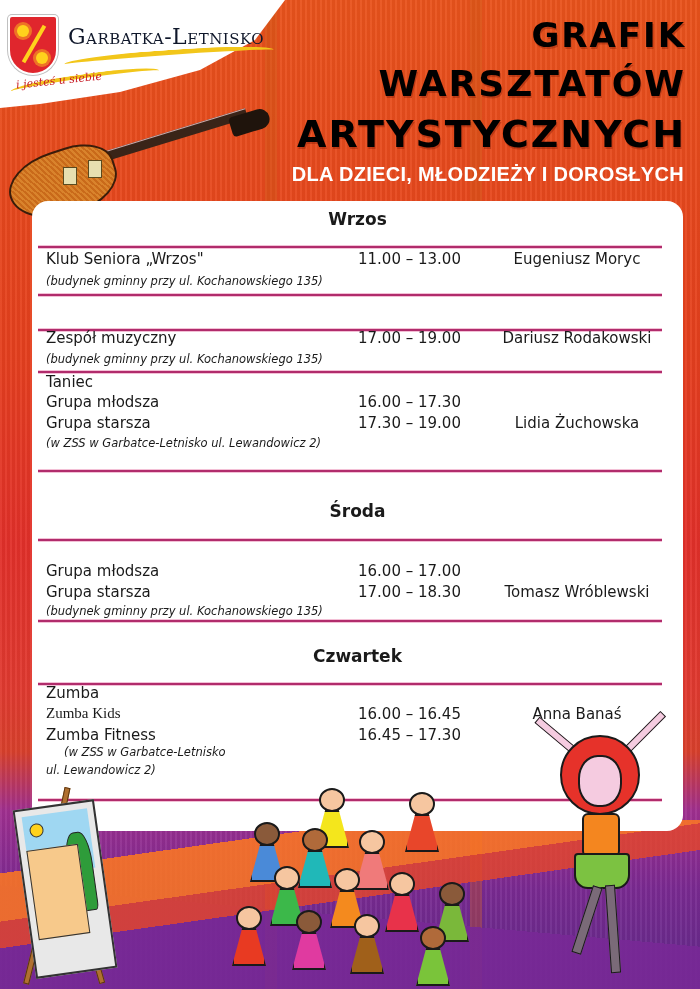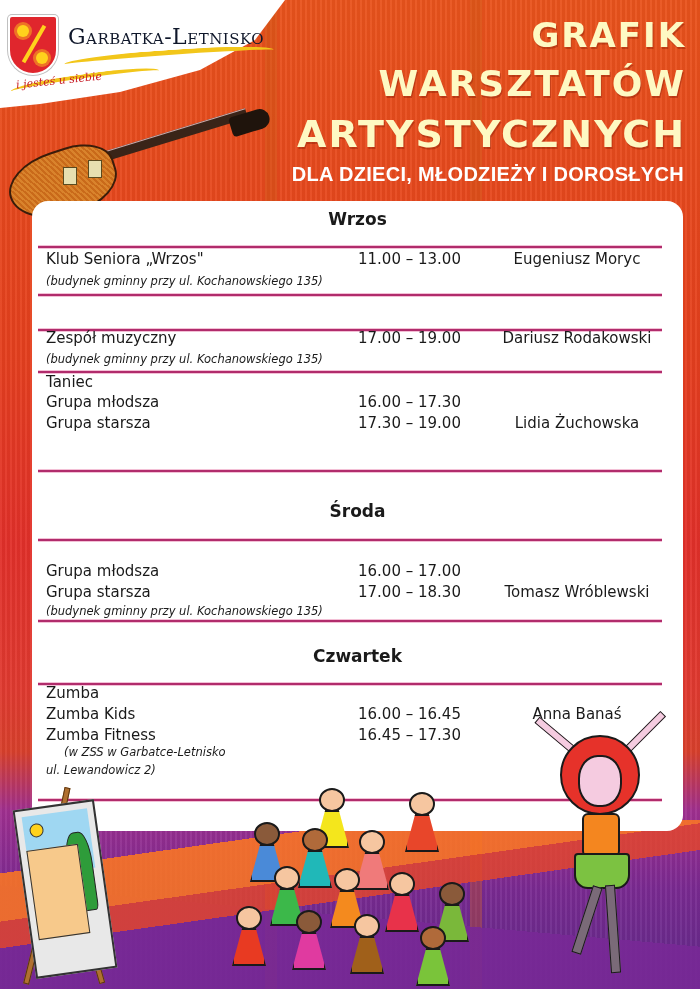--- a/index.html
+++ b/index.html
@@ -62,21 +62,21 @@
     .logo-swoosh2 {
       position: absolute; left: 2px; top: 62px; width: 150px; height: 14px;
       border-top: 4px solid #f2c61a; border-radius: 50%;
       transform: rotate(-8deg);
     }
     .logo-tagline {
       position: absolute; left: 8px; top: 62px;
       font-family: "DejaVu Serif", serif; font-style: italic; font-size: 11px; color: #c8202a;
       transform: rotate(-6deg);
     }
-    .title-block { position: absolute; right: 14px; top: 18px; text-align: right; color: #fef9c3; }
+    .title-block { position: absolute; right: 14px; top: 18px; text-align: right; color: #000000; }
     .title-line {
       font-family: "DejaVu Sans", sans-serif; font-weight: bold;
       letter-spacing: 2px; line-height: 1; text-shadow: 1px 2px 0 rgba(120,20,0,0.35);
     }
     .title-l1 { font-size: 34px; margin-bottom: 14px; }
     .title-l2 { font-size: 36px; margin-bottom: 13px; }
     .title-l3 { font-size: 38px; margin-bottom: 8px; }
     .subtitle {
       position: absolute; right: 16px; top: 163px;
       font-family: "Liberation Sans", sans-serif; font-weight: bold; font-size: 20px;
@@ -206,36 +206,37 @@
   <div class="row-text instr" style="top:128px;">Dariusz Rodakowski</div>
   <div class="note act" style="top:151px;">(budynek gminny przy ul. Kochanowskiego 135)</div>
   <div class="divider" style="top:170px;"></div>
 
   <div class="row-text act" style="top:172px;">Taniec</div>
   <div class="row-text act" style="top:192px;">Grupa młodsza</div>
   <div class="row-text time" style="top:192px;">16.00 – 17.30</div>
   <div class="row-text act" style="top:213px;">Grupa starsza</div>
   <div class="row-text time" style="top:213px;">17.30 – 19.00</div>
   <div class="row-text instr" style="top:213px;">Lidia Żuchowska</div>
+  <div class="note act" style="top:235px;">(w ZSS w Garbatce-Letnisko ul.  Lewandowicz 2)</div>
   <div class="divider" style="top:269px;"></div>
 
   <div class="day-header" style="top:300px;">Środa</div>
   <div class="divider" style="top:338px;"></div>
   <div class="row-text act" style="top:361px;">Grupa młodsza</div>
   <div class="row-text time" style="top:361px;">16.00 – 17.00</div>
   <div class="row-text act" style="top:382px;">Grupa starsza</div>
   <div class="row-text time" style="top:382px;">17.00 – 18.30</div>
   <div class="row-text instr" style="top:382px;">Tomasz Wróblewski</div>
   <div class="note act" style="top:403px;">(budynek gminny przy ul. Kochanowskiego 135)</div>
   <div class="divider" style="top:419px;"></div>
 
   <div class="day-header" style="top:445px;">Czwartek</div>
   <div class="divider" style="top:482px;"></div>
   <div class="row-text act" style="top:483px;">Zumba</div>
-  <div class="row-text act" style="top:504px;">Zumba Kids</div>
+  <div class="row-text act" style="top:504px;font-family:Liberation Serif, serif;">Zumba Kids</div>
   <div class="row-text time" style="top:504px;">16.00 – 16.45</div>
   <div class="row-text instr" style="top:504px;text-align:center;">Anna Banaś</div>
   <div class="row-text act" style="top:525px;">Zumba Fitness</div>
   <div class="row-text time" style="top:525px;">16.45 – 17.30</div>
   <div class="note act" style="top:544px;margin-left:18px;">(w ZSS w Garbatce-Letnisko</div>
   <div class="note act" style="top:562px;">ul.  Lewandowicz 2)</div>
   <div class="divider" style="top:598px;"></div>
 </div>
 
 <div class="easel">

